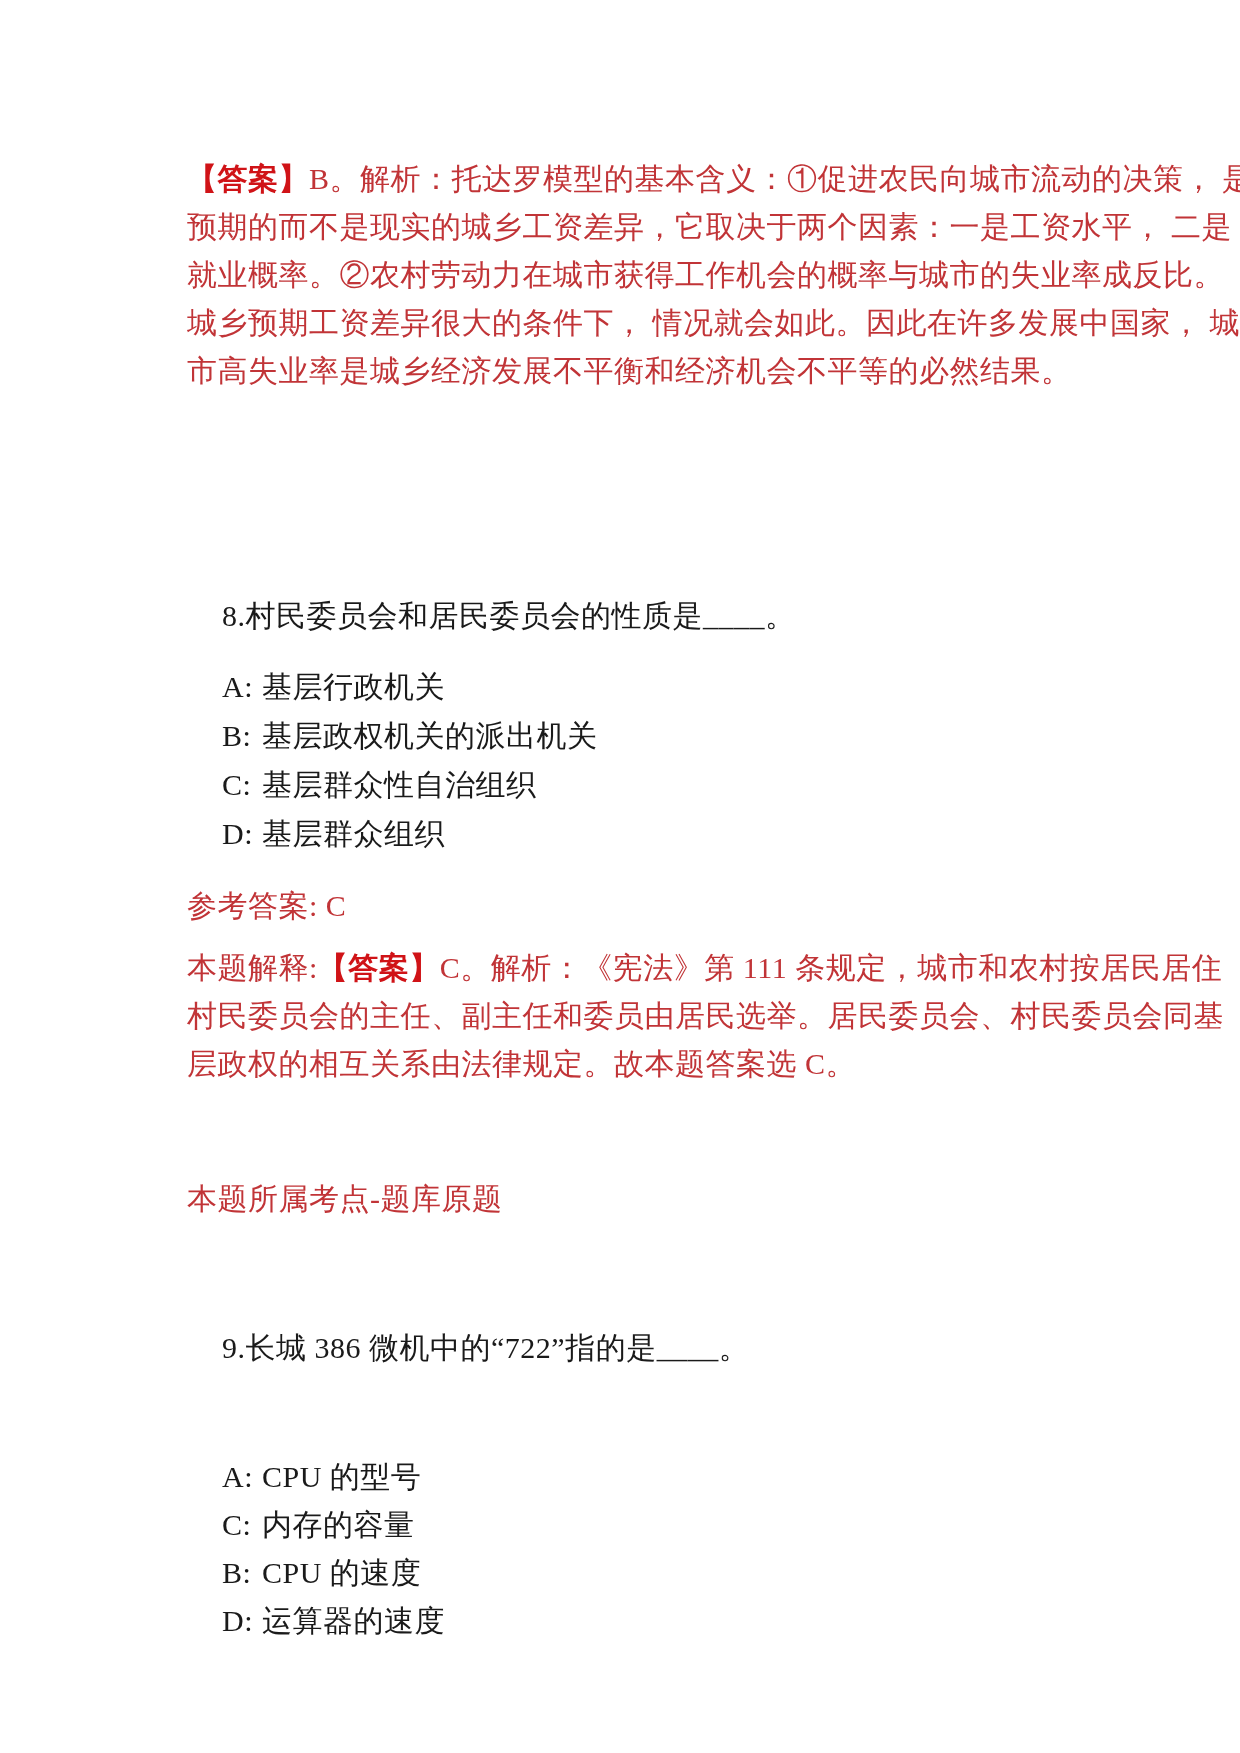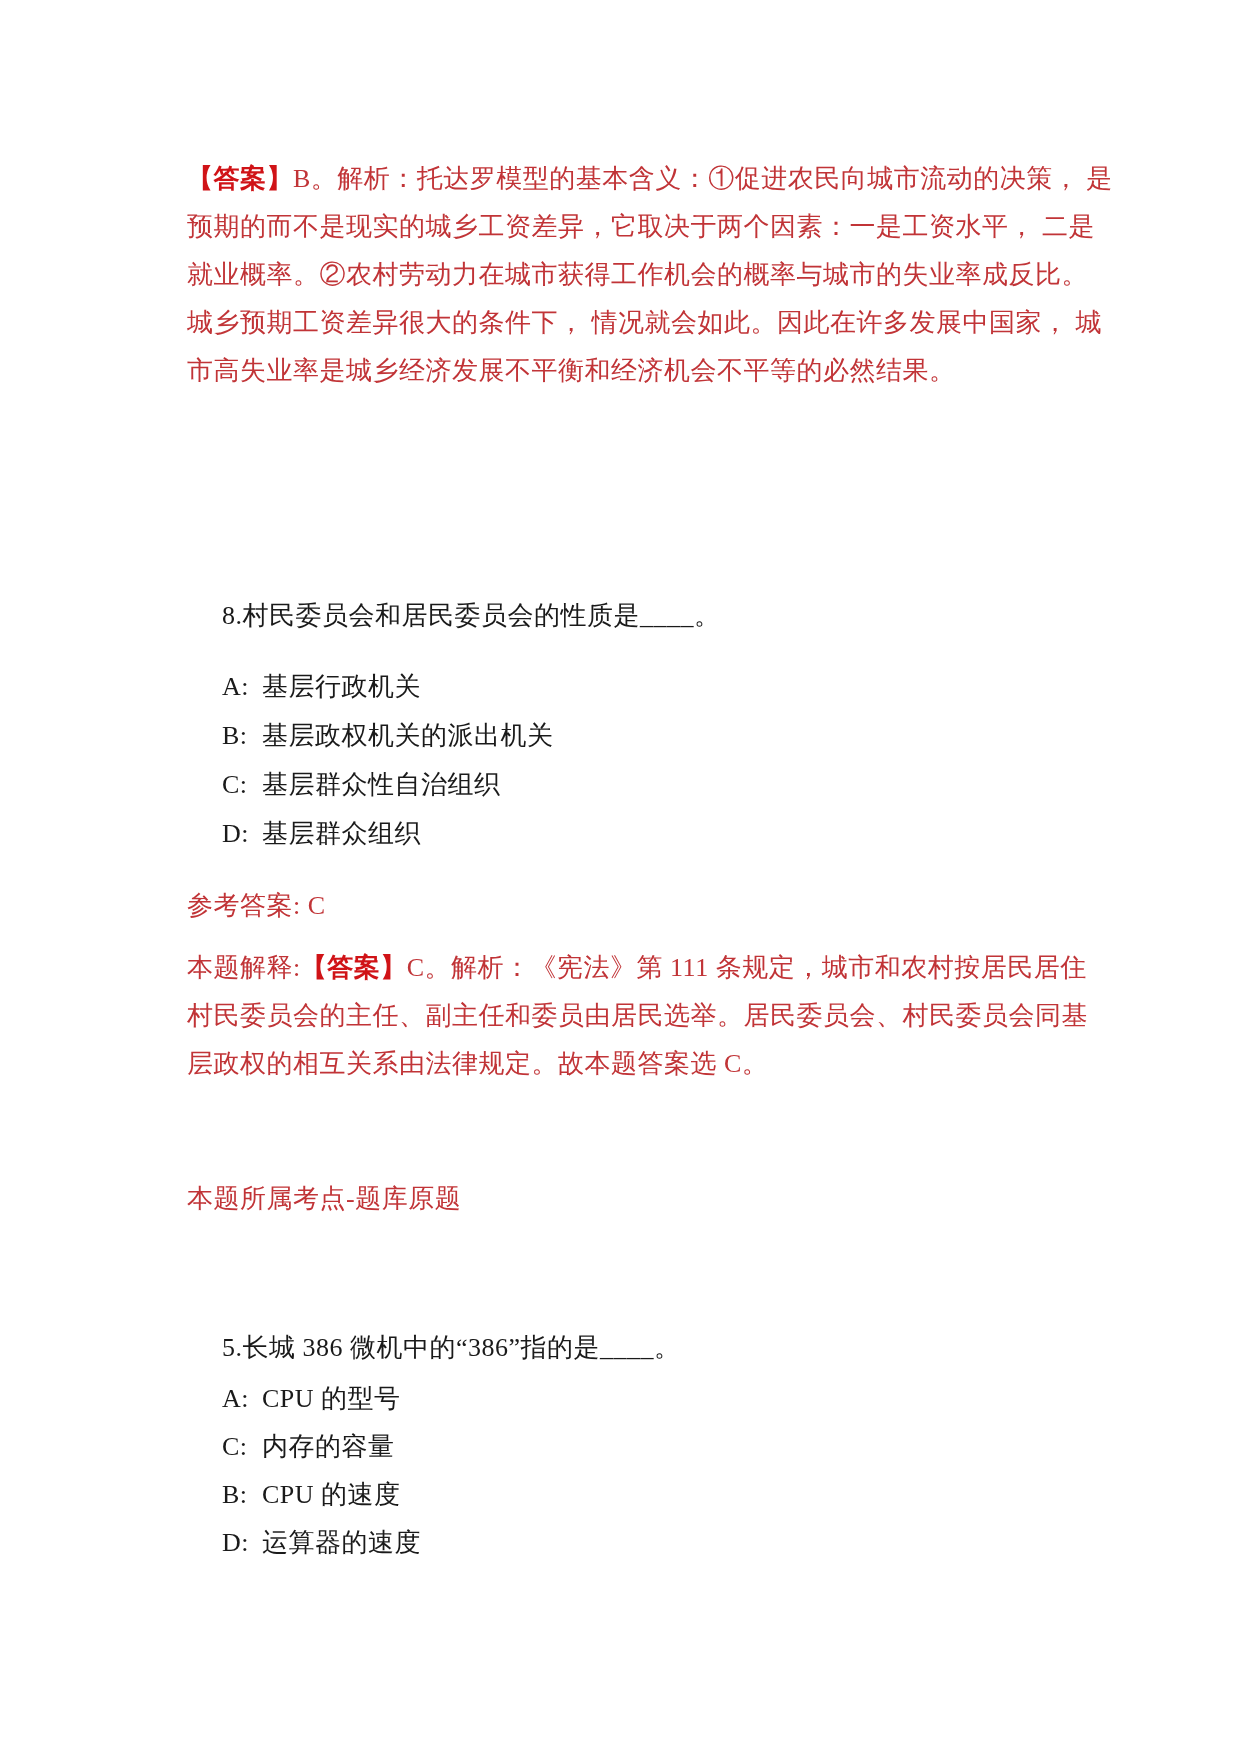--- a/index.html
+++ b/index.html
@@ -8,21 +8,21 @@
     width:1240px;
     height:1753px;
     margin:0 auto;
     background:#ffffff;
     font-family:"Liberation Serif","DejaVu Serif",serif;
     color:#1a1a1a;
     overflow:hidden;
   }
   .block{position:absolute;left:187px;width:900px;}
   .tline{
-    font-size:26px;
+    font-size:30px;
     line-height:48px;
     white-space:nowrap;
     letter-spacing:0.5px;
   }
   .red .tline, .red.tline{color:#c13437;}
   .redbold{color:#d01317;font-weight:bold;}
   .opts .tline{line-height:49px;}
   .opt-label{display:inline-block;min-width:40px;}
   #q8-expl .tline, #q9-options .tline{line-height:48px;}
   .black{color:#1a1a1a;margin-left:35px;}
@@ -59,23 +59,23 @@
     <div class="tline"><span>本题解释:</span><span class="redbold">【答案】</span><span>C。解析：《宪法》第 111 条规定，城市和农村按居民居住</span></div>
     <div class="tline">村民委员会的主任、副主任和委员由居民选举。居民委员会、村民委员会同基</div>
     <div class="tline">层政权的相互关系由法律规定。故本题答案选 C。</div>
   </div>
 
   <div class="block red" style="top:1175px;">
     <div class="tline">本题所属考点-题库原题</div>
   </div>
 
   <div class="block" style="top:1324px;">
-    <div class="tline black">5.长城 386 微机中的“386”指的是____。</div>
+    <div class="tline black">9.长城 386 微机中的“722”指的是____。</div>
   </div>
 
-  <div class="block" id="q9-options" style="top:1375px;">
+  <div class="block" id="q9-options" style="top:1453px;">
     <div class="tline black"><span class="opt-label">A:</span><span>CPU 的型号</span></div>
     <div class="tline black"><span class="opt-label">C:</span><span>内存的容量</span></div>
     <div class="tline black"><span class="opt-label">B:</span><span>CPU 的速度</span></div>
     <div class="tline black"><span class="opt-label">D:</span><span>运算器的速度</span></div>
   </div>
 
 </div>
 
 </body></html>

